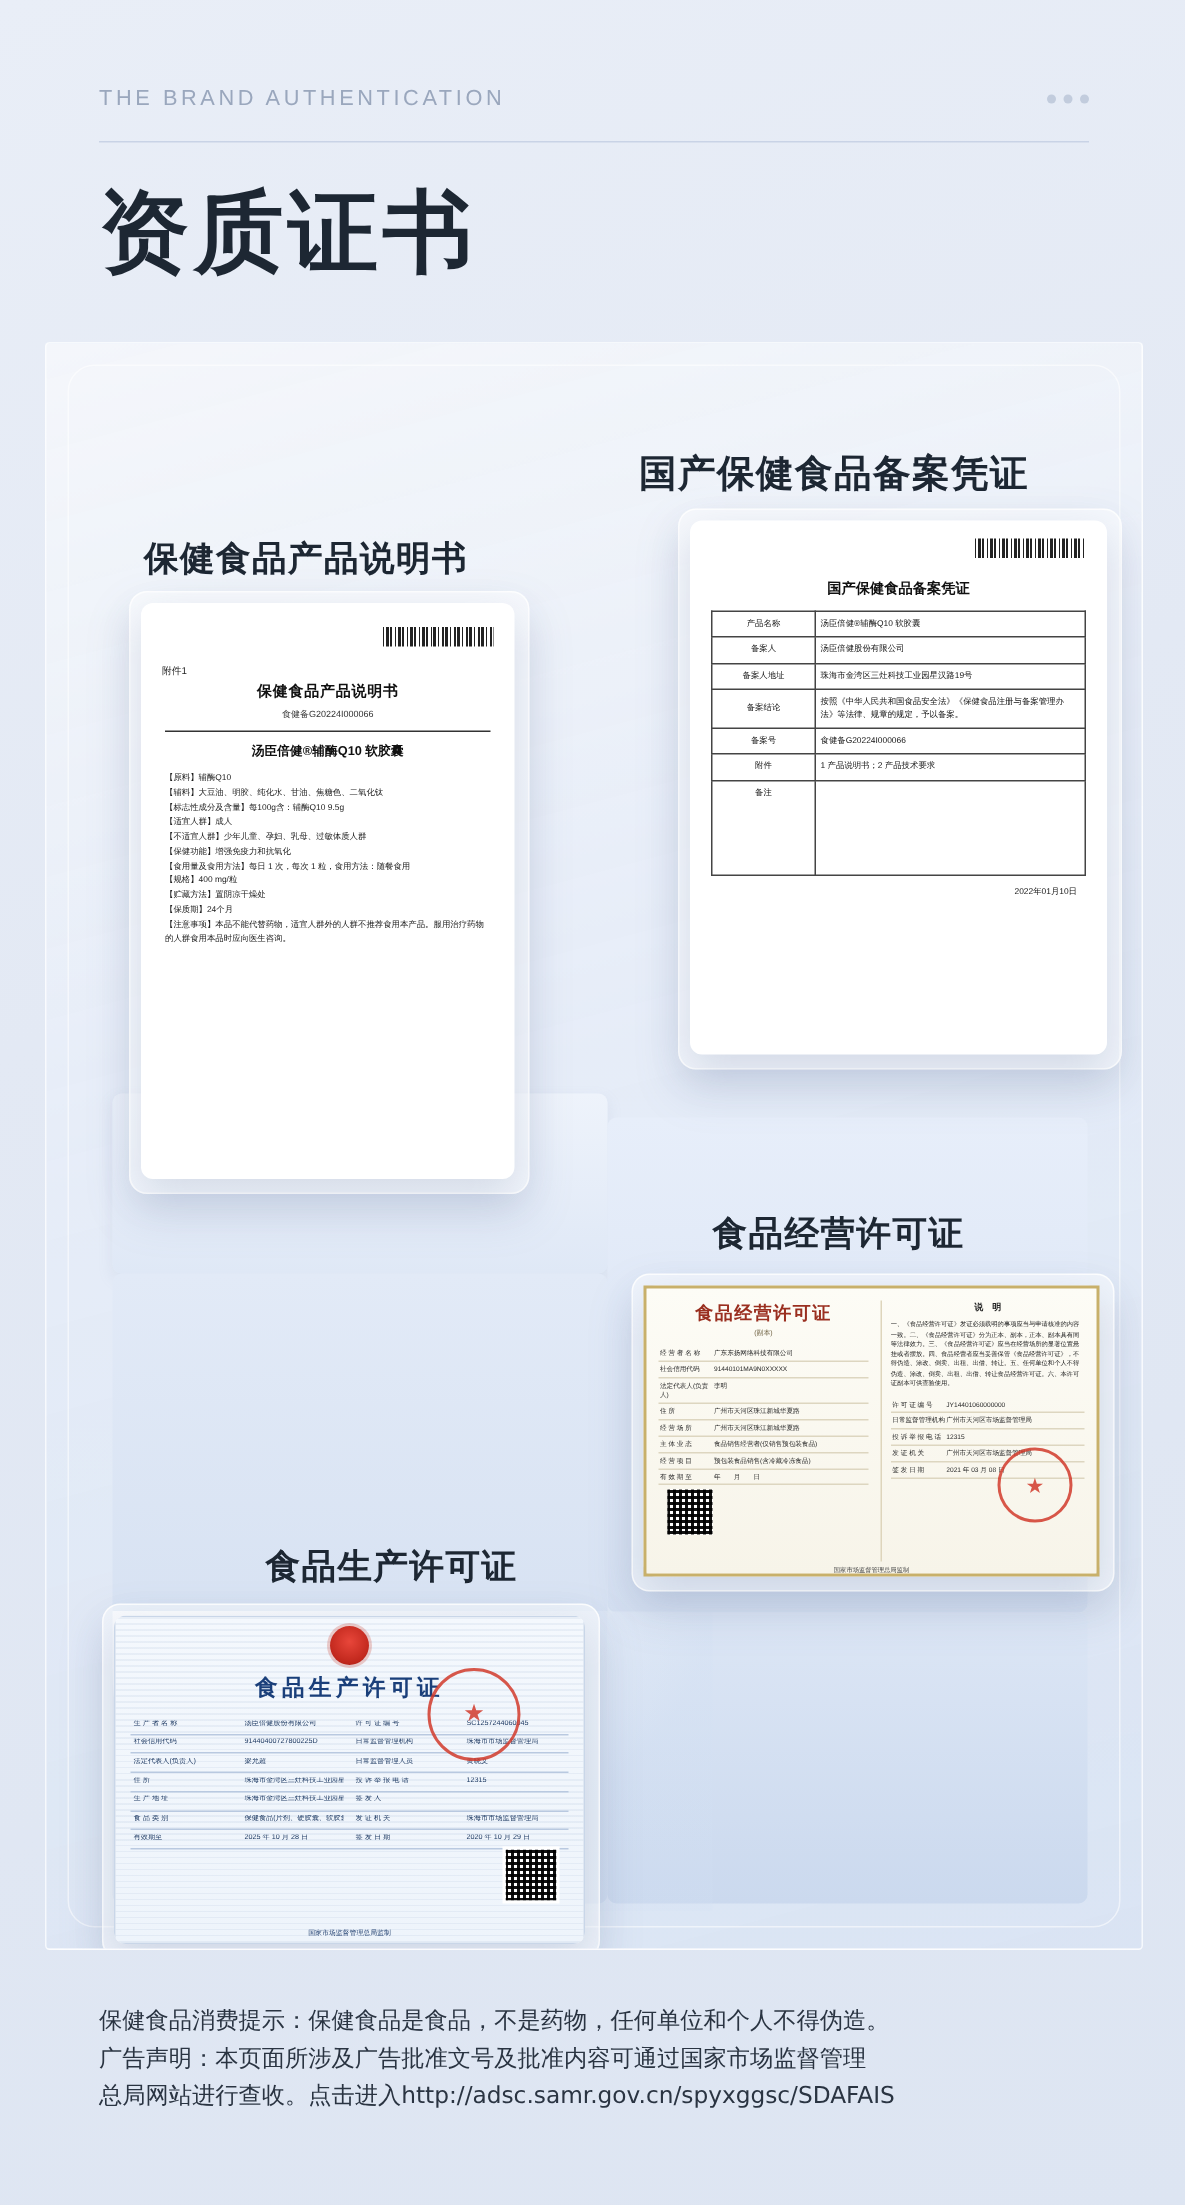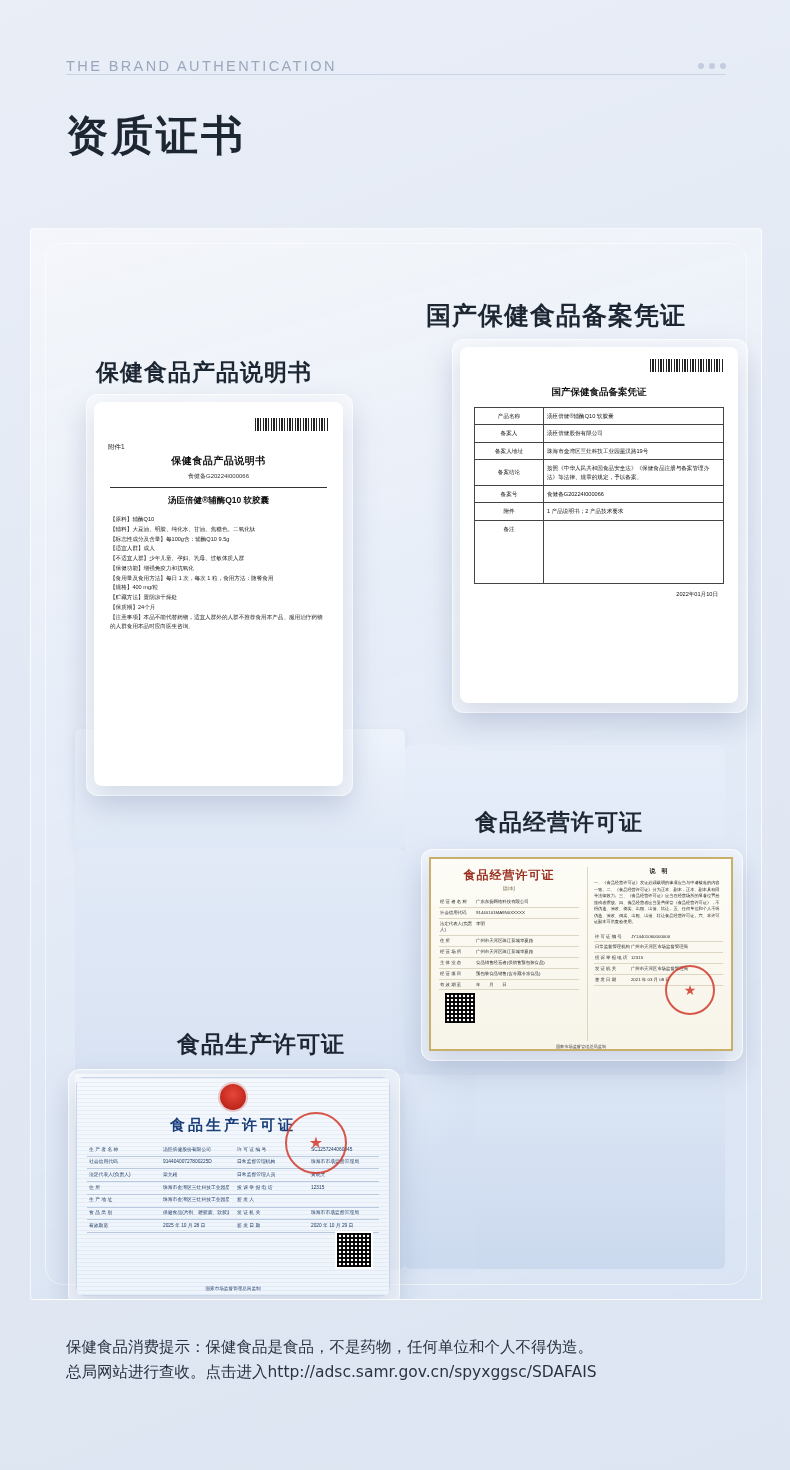--- a/index.html
+++ b/index.html
@@ -25,42 +25,42 @@
     position: absolute;
     left: 66px;
     top: 58px;
     width: 660px;
   }
   .eyebrow-row {
     display: flex;
     align-items: center;
     justify-content: space-between;
     border-bottom: 1px solid #c9d3e6;
-    padding-bottom: 0;
+    padding-bottom: 20px;
   }
   .eyebrow {
     font-size: 14.5px;
     letter-spacing: 2.4px;
     color: #9aa7bd;
     font-weight: 500;
   }
   .dots {
     display: flex;
     gap: 5px;
   }
   .dots i {
     display: block;
     width: 6px;
     height: 6px;
     border-radius: 50%;
     background: #c2ccdd;
   }
   .main-title {
-    margin-top: 37px;
-    font-size: 42px;
+    margin-top: 26px;
+    font-size: 60px;
     font-weight: bold;
     letter-spacing: 3px;
     color: #1d2733;
     line-height: 1.15;
     font-family: "DejaVu Sans", "Liberation Sans", sans-serif;
   }
 
   
   .stage {
     position: absolute;
@@ -506,16 +506,17 @@
         </div>
         <div class="prod-seal"></div>
         <div class="prod-qr"></div>
         <div class="prod-foot">国家市场监督管理总局监制</div>
       </div>
     </div>
   </div>
 
   <div class="footer">
     <p>保健食品消费提示：保健食品是食品，不是药物，任何单位和个人不得伪造。</p>
+    <p>广告声明：本页面所涉及广告批准文号及批准内容可通过国家市场监督管理</p>
     <p>总局网站进行查收。点击进入http://adsc.samr.gov.cn/spyxggsc/SDAFAIS</p>
   </div>
 
 </div>
 
 </body></html>

